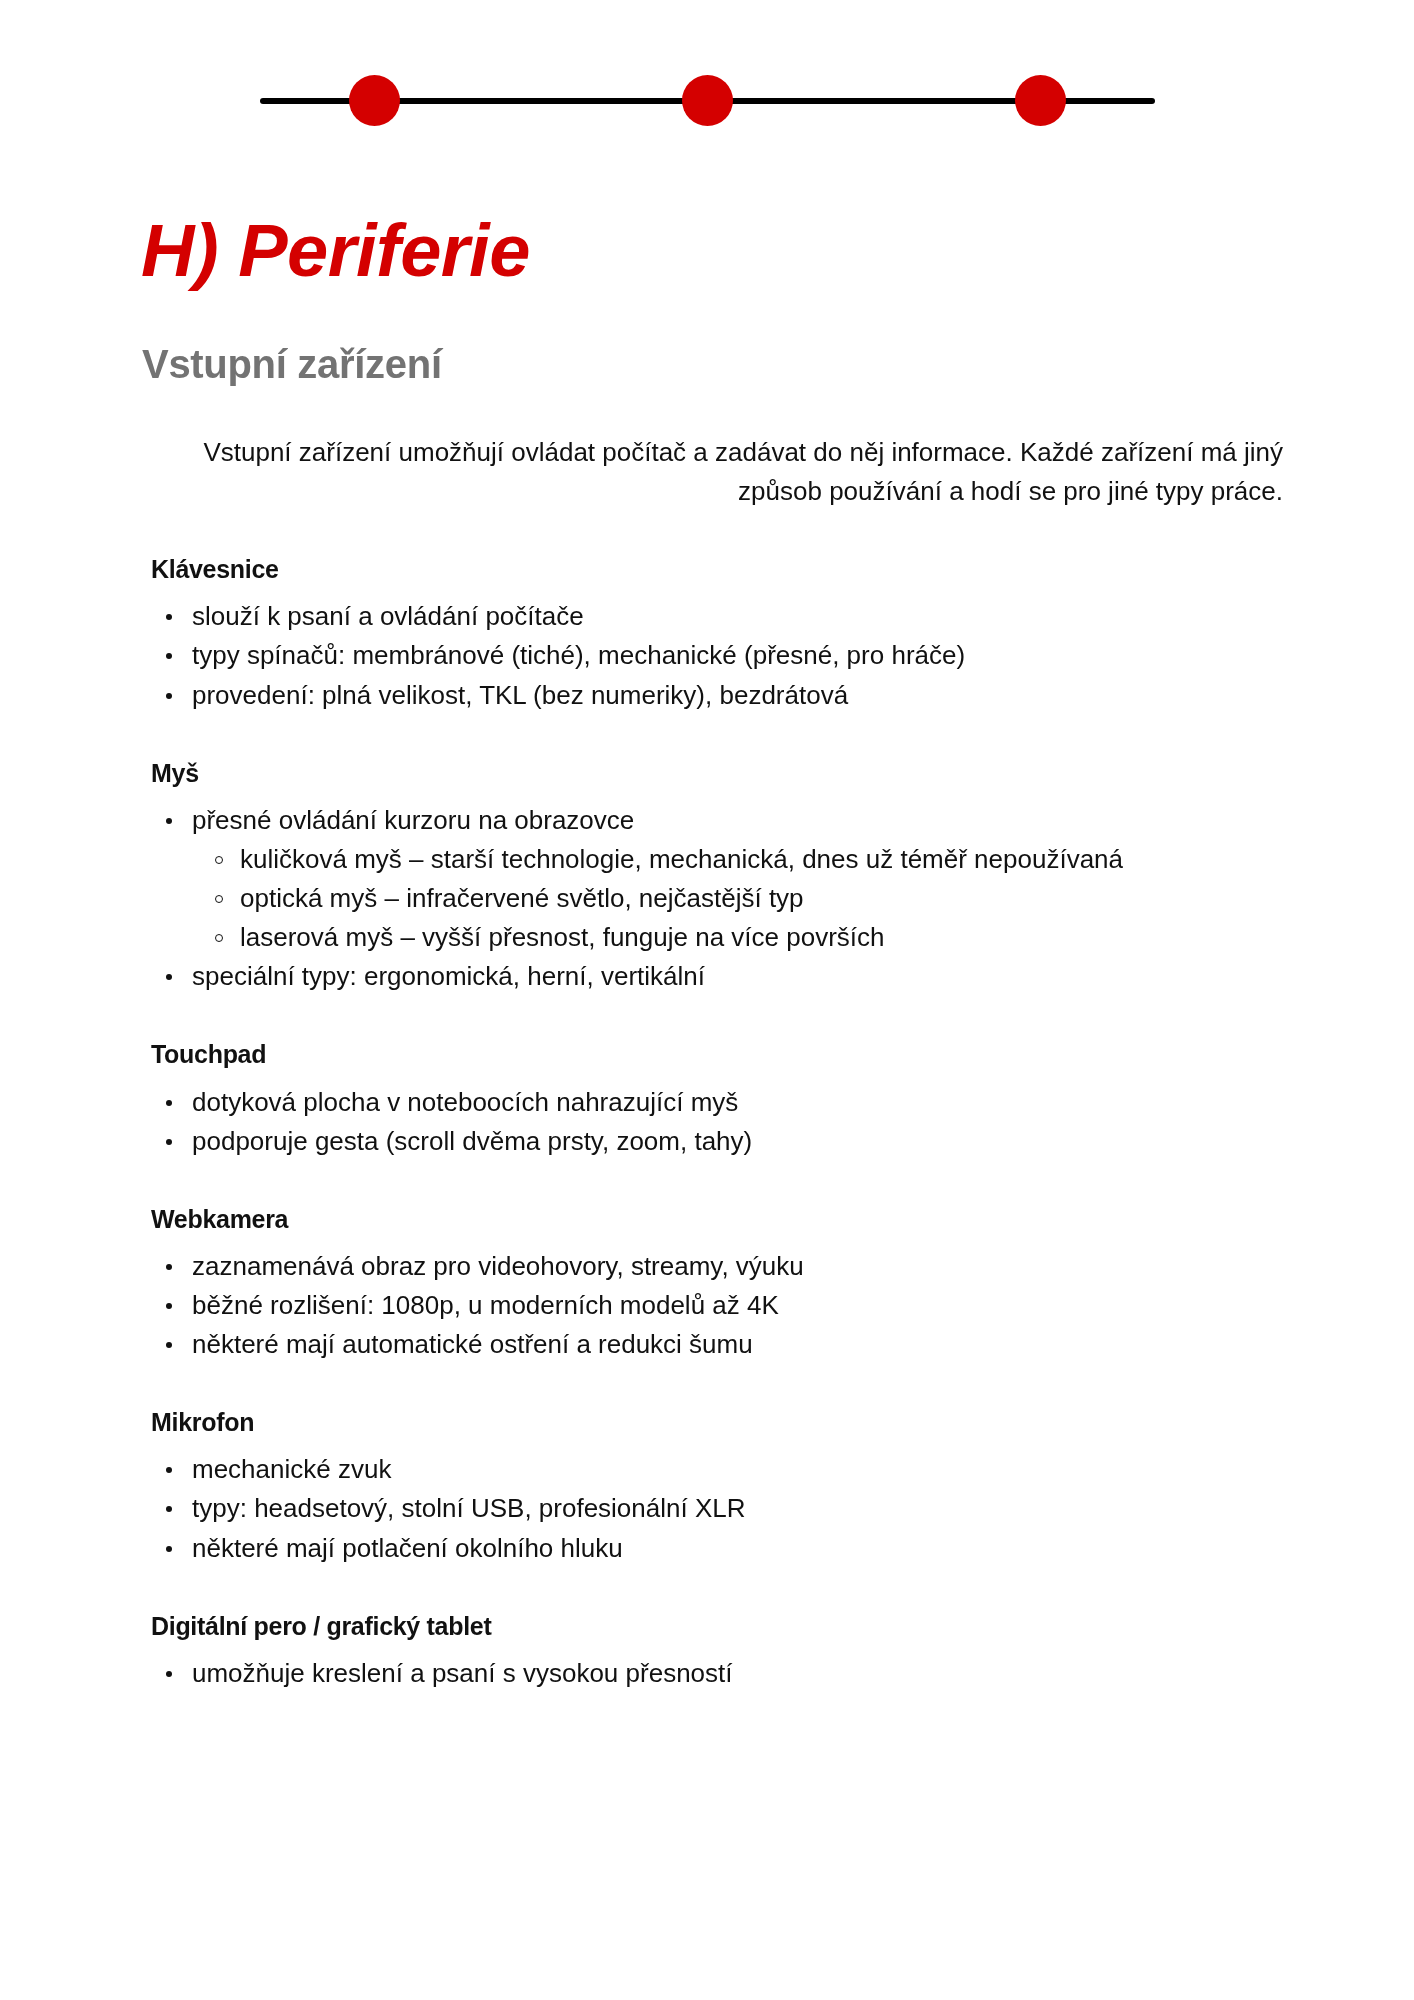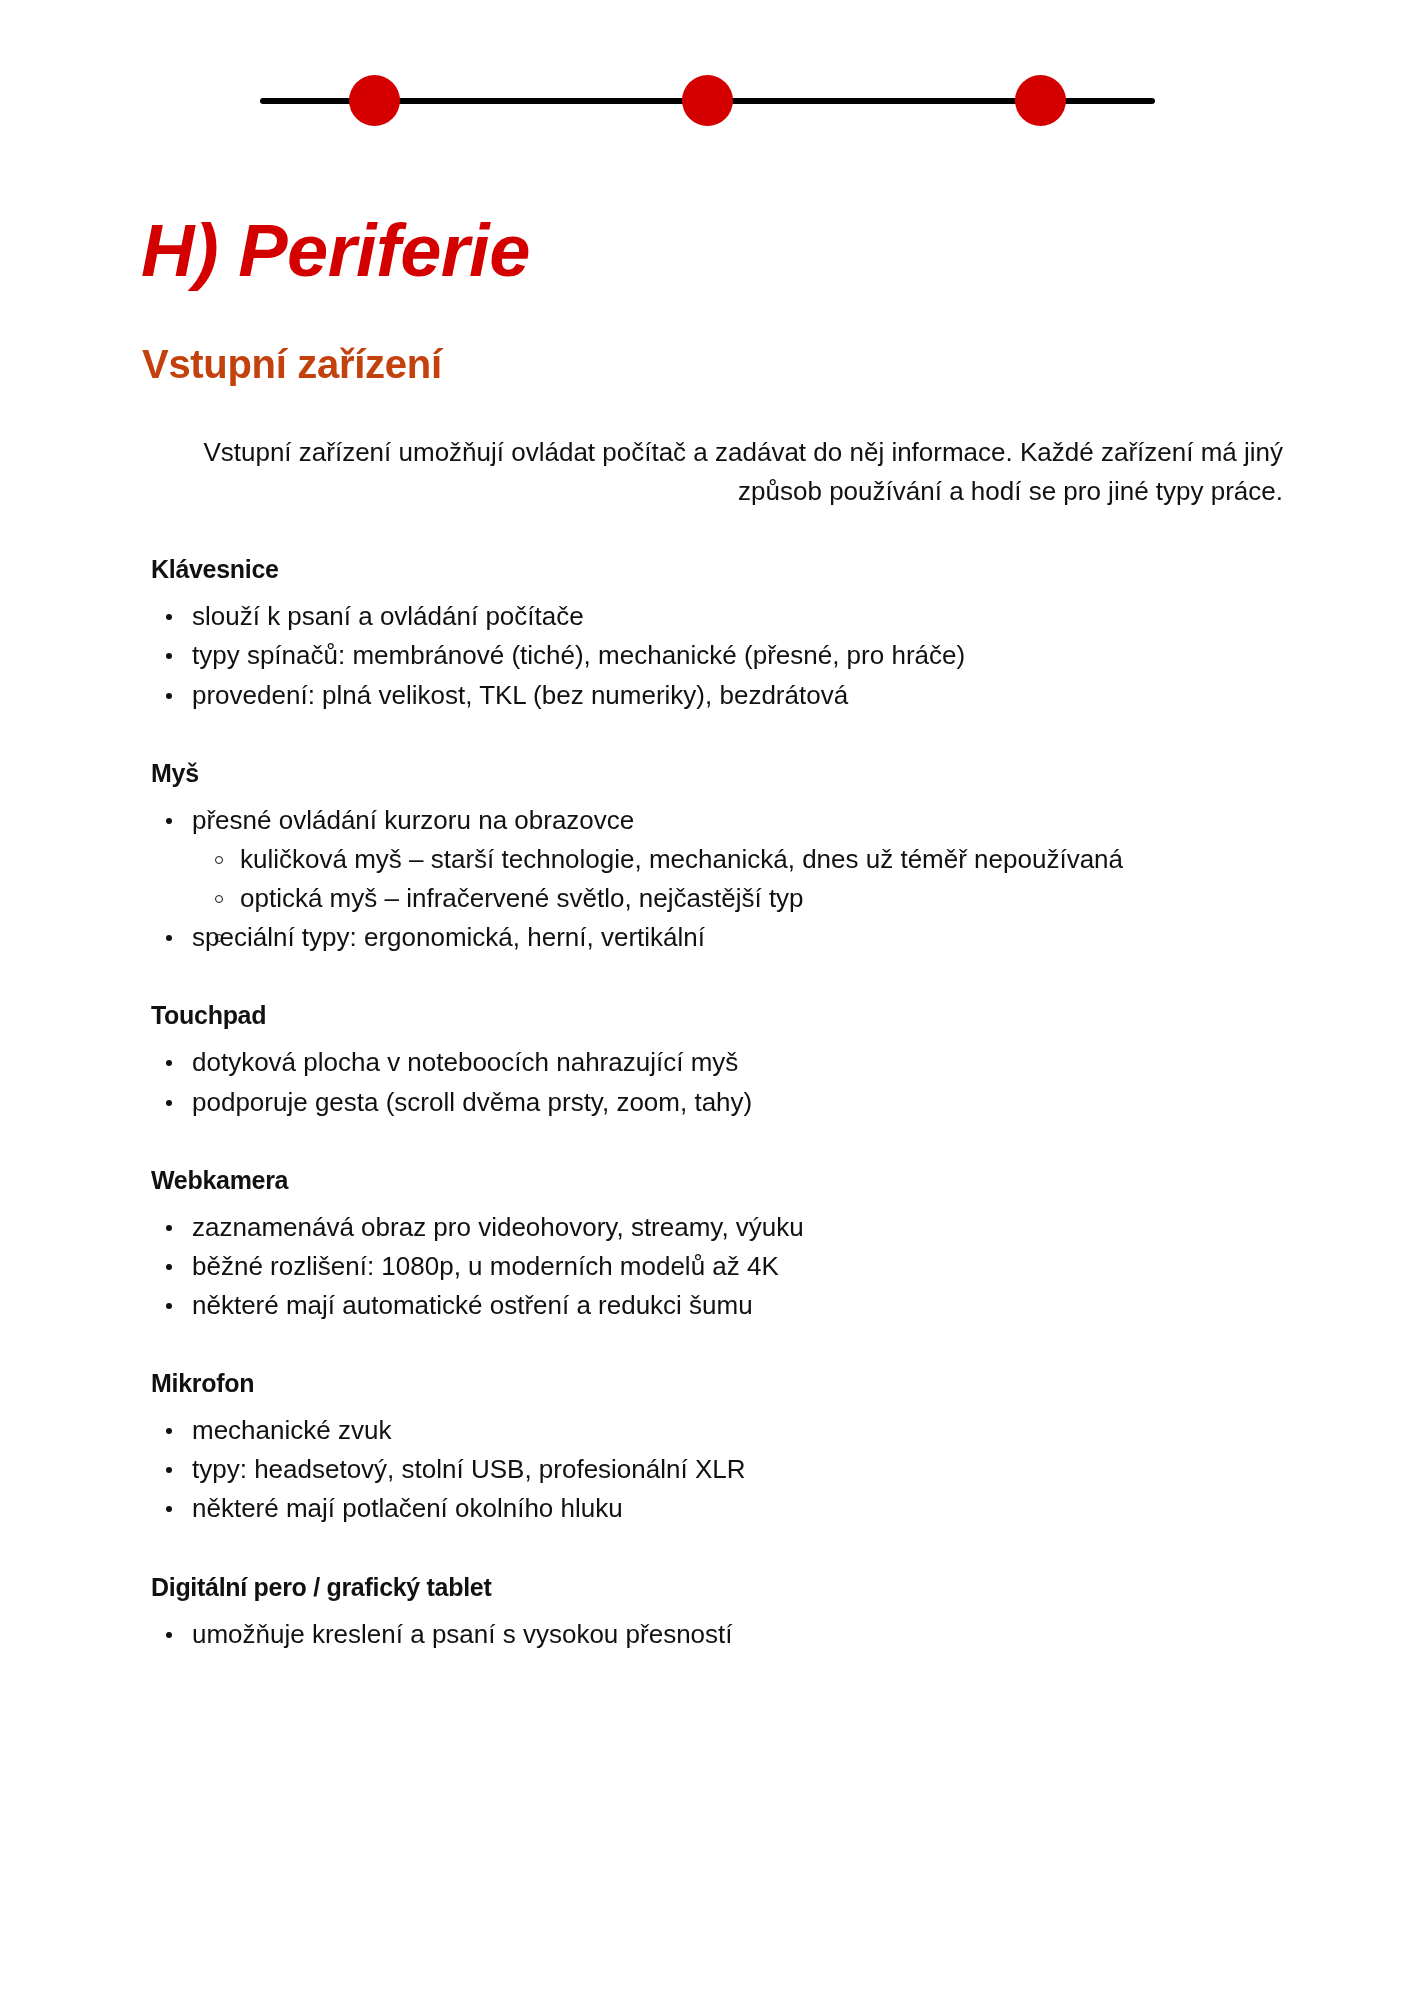--- a/index.html
+++ b/index.html
@@ -56,21 +56,21 @@
     letter-spacing: -0.5px;
   }
   .section-title {
     position: absolute;
     left: 142px;
     top: 340px;
     margin: 0;
     font-size: 40px;
     line-height: 48px;
     font-weight: bold;
-    color: #c2410c;
+    color: #737373;
     letter-spacing: -0.3px;
   }
   .content {
     position: absolute;
     left: 143px;
     top: 433px;
     width: 1140px;
     font-size: 26px;
     line-height: 39.1px;
   }
@@ -151,21 +151,21 @@
     </ul>
   </section>
 
   <section class="device">
     <h3 class="device-title">Myš</h3>
     <ul class="bullets">
       <li><span class="dot"></span><span>přesné ovládání kurzoru na obrazovce</span>
         <ul class="sub">
           <li><span class="ring"></span><span>kuličková myš – starší technologie, mechanická, dnes už téměř nepoužívaná</span></li>
           <li><span class="ring"></span><span>optická myš – infračervené světlo, nejčastější typ</span></li>
-          <li><span class="ring"></span></li>
+          <li><span class="ring"></span><span>laserová myš – vyšší přesnost, funguje na více površích</span></li>
         </ul>
       </li>
       <li><span class="dot"></span><span>speciální typy: ergonomická, herní, vertikální</span></li>
     </ul>
   </section>
 
   <section class="device">
     <h3 class="device-title">Touchpad</h3>
     <ul class="bullets">
       <li><span class="dot"></span><span>dotyková plocha v noteboocích nahrazující myš</span></li>

